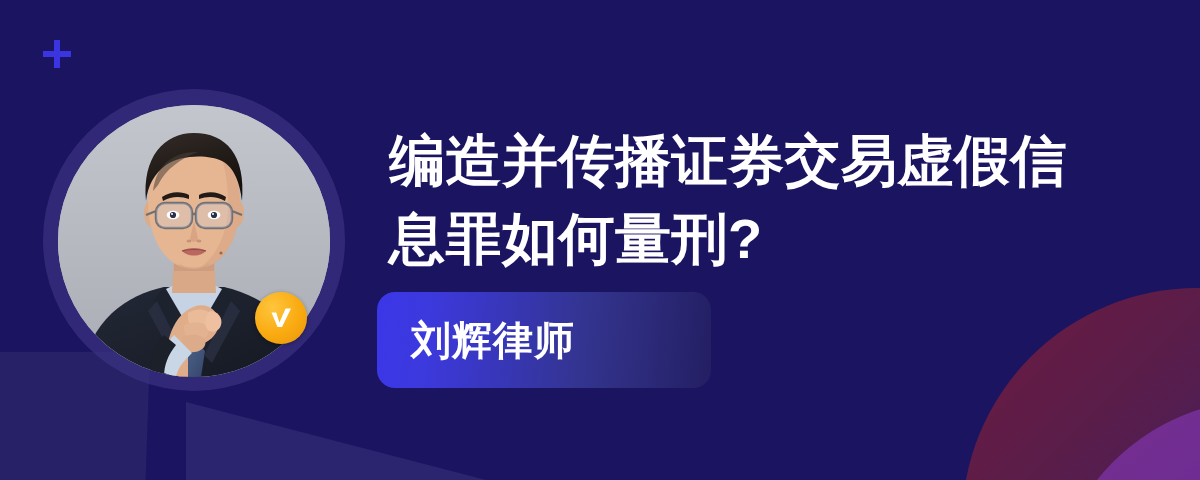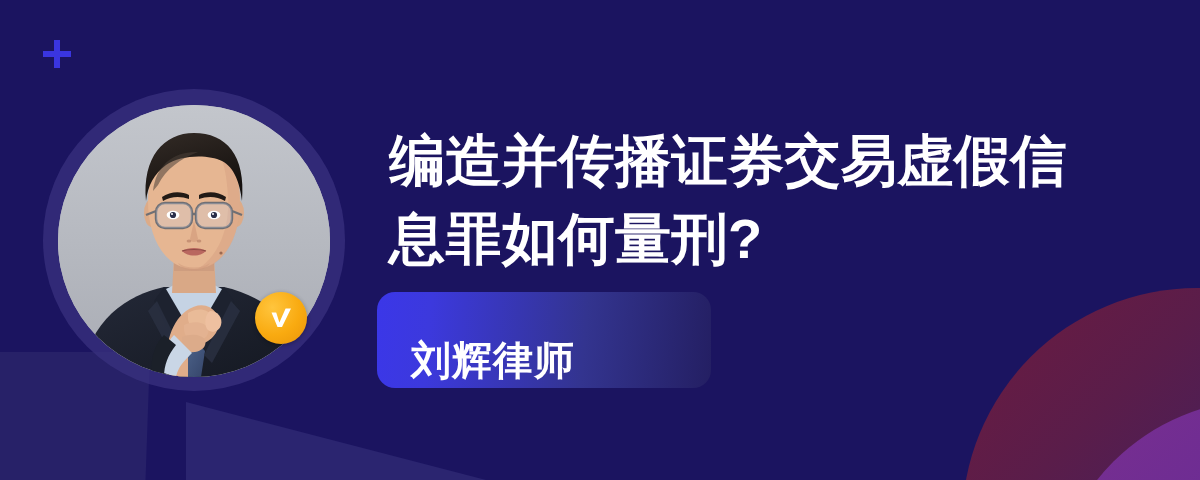--- a/index.html
+++ b/index.html
@@ -103,21 +103,21 @@
     white-space:normal;
   }
 
   #name-badge {
     position:absolute;
     left:377px; top:292px;
     width:334px; height:96px;
     border-radius:18px;
     background:linear-gradient(95deg,#3b37e8 0%,#3c39dd 16%,#33348f 62%,#241f63 100%);
     display:flex;
-    align-items:flex-end;
+    align-items:center;
     font-family:Liberation Mono, monospace;
   }
   #name-badge .name-text {
     color:#ffffff;
     font-size:40px;
     font-weight:bold;
     letter-spacing:1px;
     padding-left:34px;
   }
 </style>

